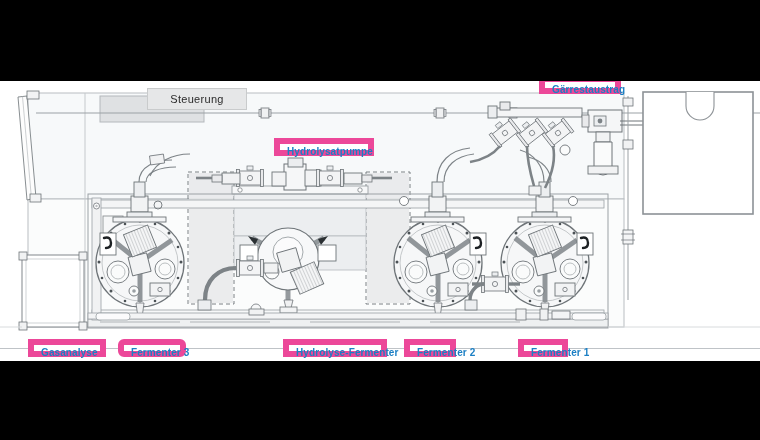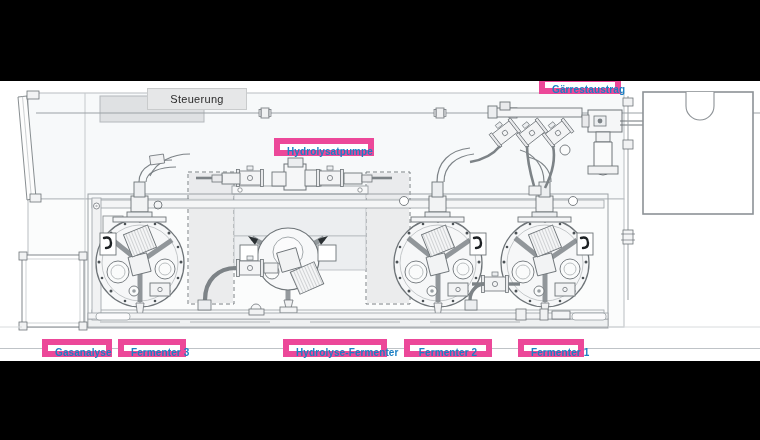--- a/index.html
+++ b/index.html
@@ -488,26 +488,26 @@
 
     <div class="leader" style="left:0; top:267px; width:760px;"></div>
   </div>
 
   <div class="callout grey" style="left:103px; top:88px; width:100px;margin-left:44px;">Steuerung</div>
 
   <div class="callout" style="left:274px; top:138px; width:100px;">Hydrolysatpumpe</div>
 
   <div class="callout" style="left:539px; top:76px; width:82px;">Gärrestaustrag</div>
 
-  <div class="callout" style="left:42px; top:339px; width:70px;">Gasanalyse</div>
-
-  <div class="callout" style="left:118px; top:339px; width:68px;">Fermenter 3</div>
+  <div class="callout" style="left:28px; top:339px; width:78px;">Gasanalyse</div>
+
+  <div class="callout" style="left:118px; top:339px; width:68px;border-radius:6px;">Fermenter 3</div>
 
   <div class="callout" style="left:240px; top:339px; width:104px;margin-left:43px;">Hydrolyse-Fermenter</div>
 
-  <div class="callout" style="left:404px; top:339px; width:88px;">Fermenter 2</div>
-
-  <div class="callout" style="left:518px; top:339px; width:66px;">Fermenter 1</div>
+  <div class="callout" style="left:404px; top:339px; width:52px;">Fermenter 2</div>
+
+  <div class="callout" style="left:518px; top:339px; width:50px;">Fermenter 1</div>
 
   <div class="letterbox top"></div>
   <div class="letterbox bottom"></div>
 
 </div>
 
 </body></html>

